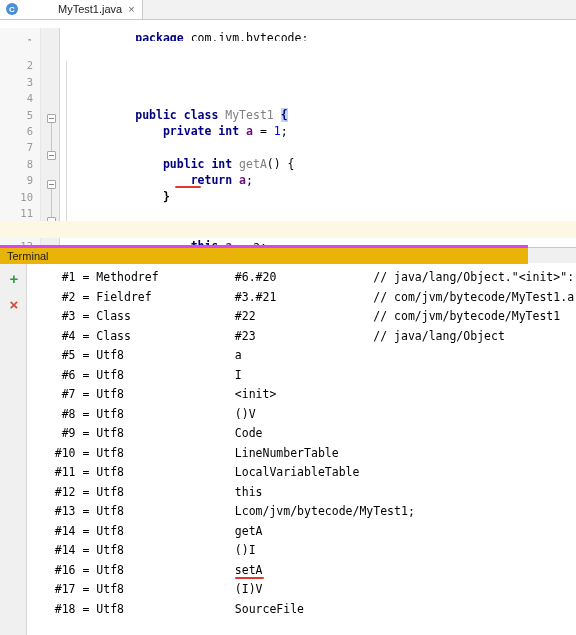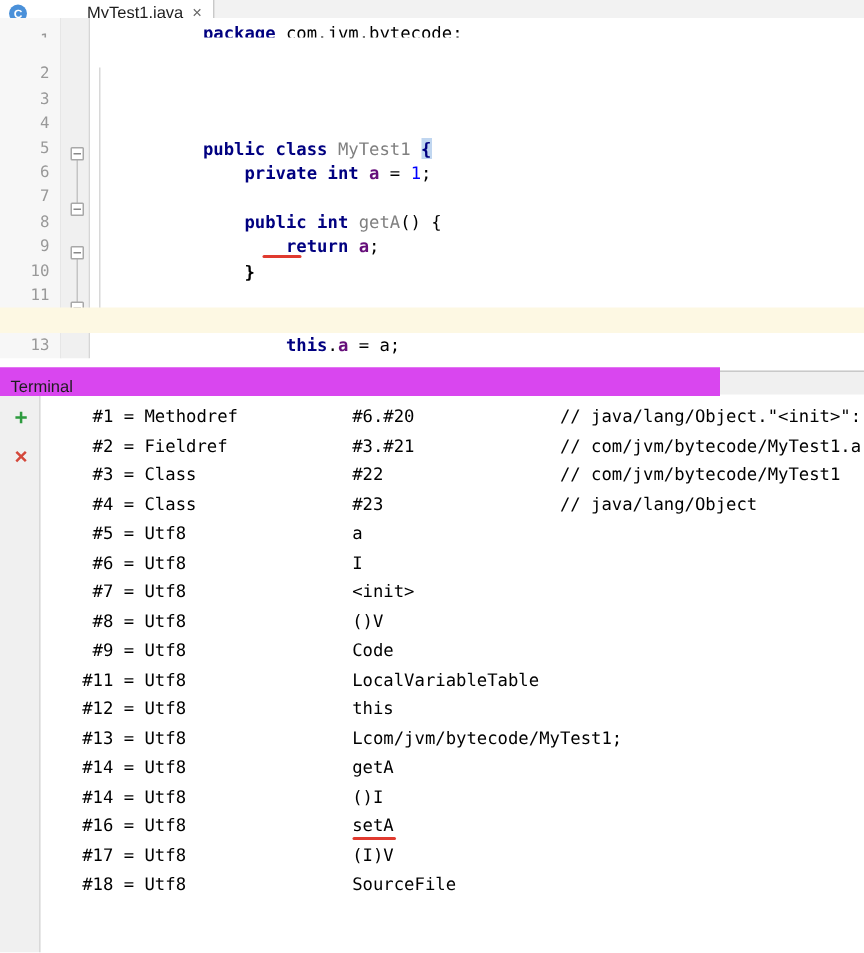--- a/index.html
+++ b/index.html
@@ -30,21 +30,21 @@
     background:#4a90d9; color:#fff;
     font-size:8px; font-weight:bold;
     display:flex; align-items:center; justify-content:center;
     font-family:"Liberation Sans", sans-serif;
   }
   .tab-label { font-size:11px; white-space:nowrap;padding-left:36px; }
   .tab-close { font-size:11px; color:#666; margin-left:2px; line-height:1; }
 
   
   .editor {
-    position:absolute; top:12px; left:0; width:576px; height:227px;
+    position:absolute; top:28px; left:0; width:576px; height:227px;
     background:#ffffff; overflow:hidden;
   }
   .gutter {
     position:absolute; top:0; left:0; width:41px; height:227px;
     background:#f7f7f7; border-right:1px solid #e6e6e6;
   }
   .foldstrip {
     position:absolute; top:0; left:41px; width:18px; height:227px;
     background:#f0f0f0;
   }
@@ -97,22 +97,22 @@
   }
 
   
   .splitter {
     position:absolute; top:247px; left:0; width:576px; height:16px;
     background:#f0f0f0; border-top:1px solid #c9c9c9;
   }
 
   
   .term-header {
-    position:absolute; top:245px; left:0; width:480px; height:19px;
-    background:#d946ef; border-top:6px solid #d946ef;
+    position:absolute; top:245px; left:0; width:528px; height:19px;
+    background:#eab308; border-top:3px solid #d946ef;
     display:flex; align-items:center;
   }
   .term-title { font-size:11px; color:#1d1d1d; padding-left:7px; }
 
   .term-body {
     position:absolute; top:264px; left:0; width:576px; height:371px;
     background:#ffffff;
   }
   .term-sidebar {
     position:absolute; top:0; left:0; width:27px; height:371px;
@@ -269,20 +269,21 @@
       <div id="cp-rows">
           <div class="tline"><span class="cp-idx">    #1 </span><span>= Methodref           </span><span class="cp-ref">#6.#20              </span><span class="cp-cmt">// java/lang/Object."&lt;init&gt;":()V</span></div>
           <div class="tline"><span class="cp-idx">    #2 </span><span>= Fieldref            </span><span class="cp-ref">#3.#21              </span><span class="cp-cmt">// com/jvm/bytecode/MyTest1.a:I</span></div>
           <div class="tline"><span class="cp-idx">    #3 </span><span>= Class               </span><span class="cp-ref">#22                 </span><span class="cp-cmt">// com/jvm/bytecode/MyTest1</span></div>
           <div class="tline"><span class="cp-idx">    #4 </span><span>= Class               </span><span class="cp-ref">#23                 </span><span class="cp-cmt">// java/lang/Object</span></div>
           <div class="tline"><span class="cp-idx">    #5 </span><span>= Utf8                </span><span class="cp-ref">a</span><span class="cp-cmt"></span></div>
           <div class="tline"><span class="cp-idx">    #6 </span><span>= Utf8                </span><span class="cp-ref">I</span><span class="cp-cmt"></span></div>
           <div class="tline"><span class="cp-idx">    #7 </span><span>= Utf8                </span><span class="cp-ref">&lt;init&gt;</span><span class="cp-cmt"></span></div>
           <div class="tline"><span class="cp-idx">    #8 </span><span>= Utf8                </span><span class="cp-ref">()V</span><span class="cp-cmt"></span></div>
           <div class="tline"><span class="cp-idx">    #9 </span><span>= Utf8                </span><span class="cp-ref">Code</span><span class="cp-cmt"></span></div>
+          <div class="tline"><span class="cp-idx">   #10 </span><span>= Utf8                </span><span class="cp-ref">LineNumberTable</span><span class="cp-cmt"></span></div>
           <div class="tline"><span class="cp-idx">   #11 </span><span>= Utf8                </span><span class="cp-ref">LocalVariableTable</span><span class="cp-cmt"></span></div>
           <div class="tline"><span class="cp-idx">   #12 </span><span>= Utf8                </span><span class="cp-ref">this</span><span class="cp-cmt"></span></div>
           <div class="tline"><span class="cp-idx">   #13 </span><span>= Utf8                </span><span class="cp-ref">Lcom/jvm/bytecode/MyTest1;</span><span class="cp-cmt"></span></div>
           <div class="tline"><span class="cp-idx">   #14 </span><span>= Utf8                </span><span class="cp-ref">getA</span><span class="cp-cmt"></span></div>
           <div class="tline"><span class="cp-idx">   #14 </span><span>= Utf8                </span><span class="cp-ref">()I</span><span class="cp-cmt"></span></div>
           <div class="tline"><span class="cp-idx">   #16 </span><span>= Utf8                </span><span class="cp-ref" style="position: relative;">setA<span style="position: absolute; left: 0px; bottom: 1px; width: 29px; height: 2px; background: rgb(224, 58, 47); border-radius: 1px;"></span></span><span class="cp-cmt"></span></div>
           <div class="tline"><span class="cp-idx">   #17 </span><span>= Utf8                </span><span class="cp-ref">(I)V</span><span class="cp-cmt"></span></div>
           <div class="tline"><span class="cp-idx">   #18 </span><span>= Utf8                </span><span class="cp-ref">SourceFile</span><span class="cp-cmt"></span></div>
         </div>
     </div>

